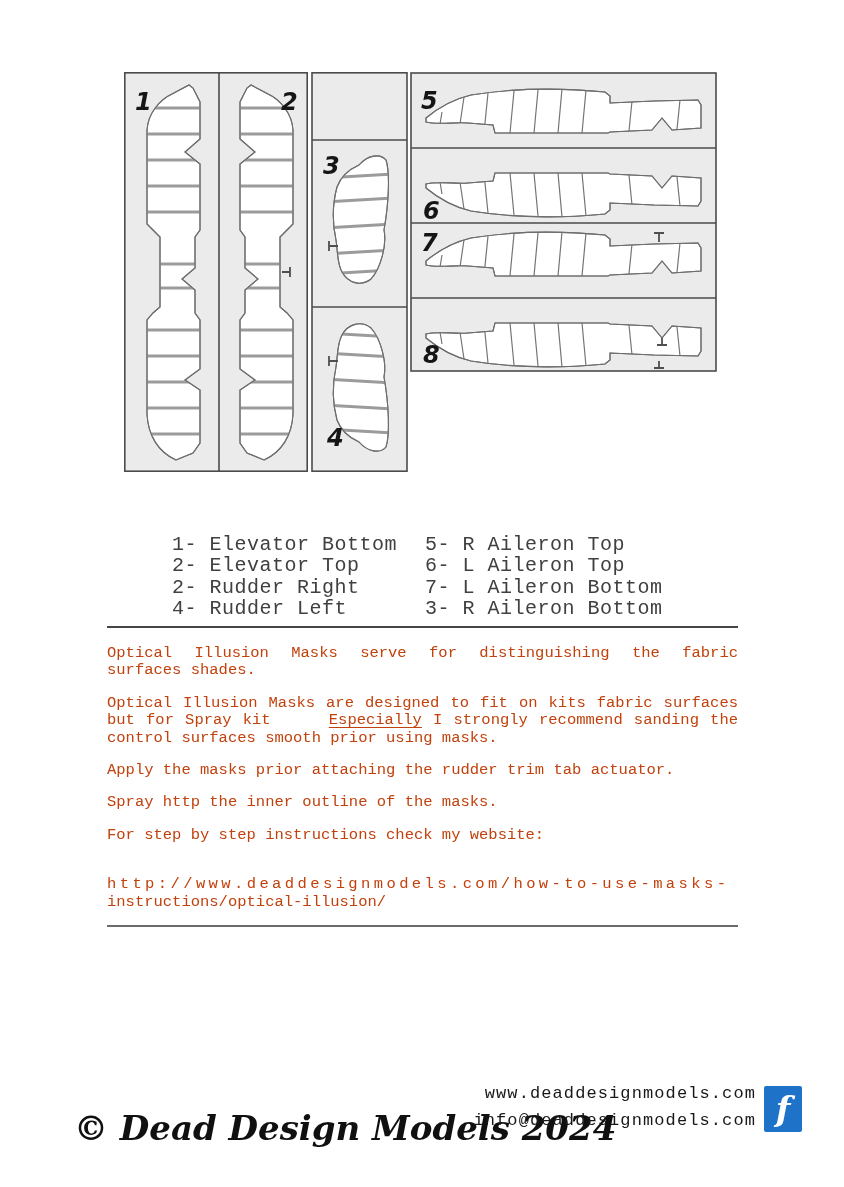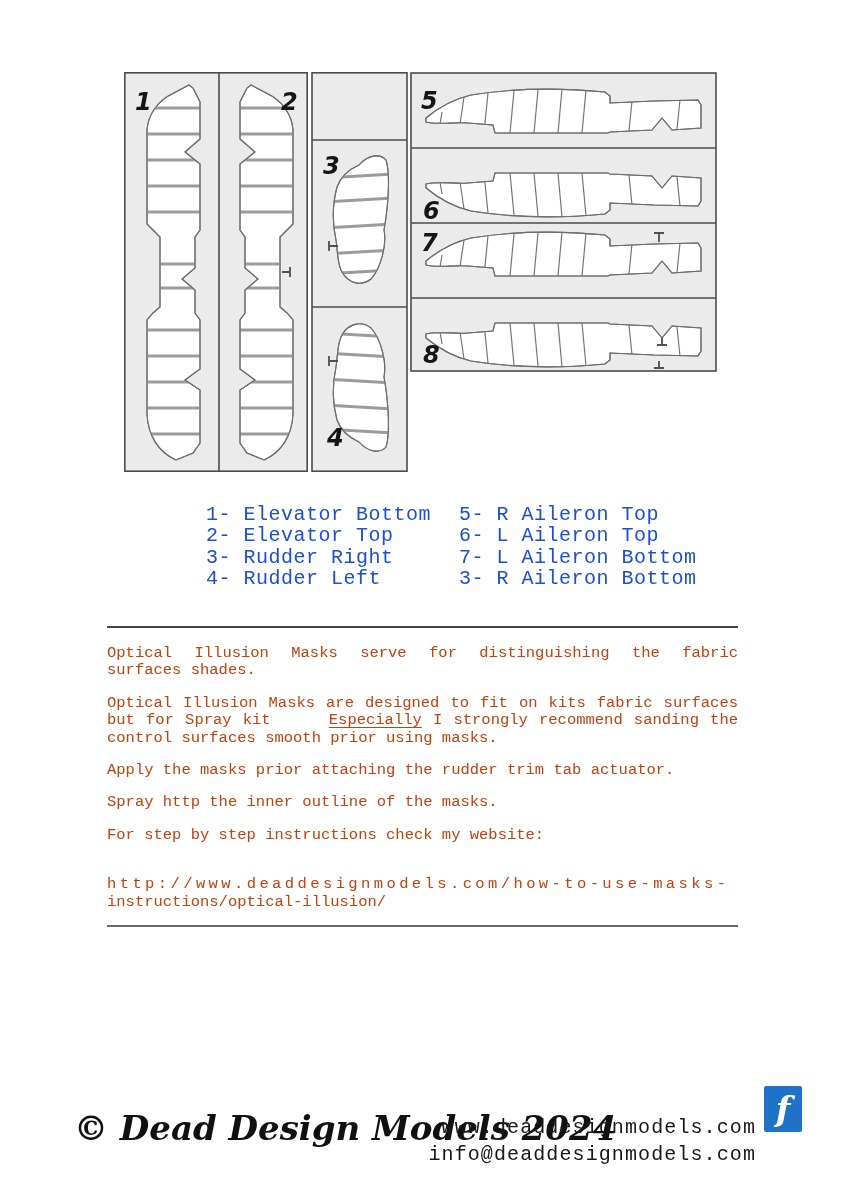--- a/index.html
+++ b/index.html
@@ -12,42 +12,42 @@
   .cl{stroke:#4b4b4b;stroke-width:1.6;}
   .mask{fill:#ffffff;stroke:#6e6e6e;stroke-width:1.1;}
   .maskline{fill:none;stroke:#6e6e6e;stroke-width:1.1;}
   .band{stroke:#9b9b9b;stroke-width:3;fill:none;}
   .divl{stroke:#747474;stroke-width:1.2;fill:none;}
   .pin{stroke:#4f4f4f;stroke-width:1.8;fill:none;}
   .num{font-family:"DejaVu Sans",sans-serif;font-style:italic;font-weight:700;
        font-size:24px;fill:#151515;}
 
   
-  #legend{position:absolute;left:172px;top:504px;font-size:20px;line-height:21.4px;
-          letter-spacing:0.5px;color:#1d4ed8;white-space:nowrap;margin-left:34px;}
+  #legend{position:absolute;left:172px;top:534px;font-size:20px;line-height:21.4px;
+          letter-spacing:0.5px;color:#404040;white-space:nowrap;}
   .lcol1{display:inline-block;width:253px;}
 
   
   #instructions{position:absolute;left:107px;top:626px;width:631px;color:#c2410c;}
   .rule-top{height:0;border-top:2px solid #454545;margin:0 0 0 0;}
   .rule-bottom{height:0;border-top:2px solid #6a6a6a;margin-top:14px;}
   .para{margin-top:15px;}
   .para:first-of-type{margin-top:17px;}
   .line{font-size:15.5px;line-height:17.4px;}
   .just{text-align:justify;text-align-last:justify;}
   .spread{letter-spacing:3.4px;margin-top:32px;}
   .u{text-decoration:underline;text-underline-offset:3px;margin-left:47px;}
 
   
   #copyright{position:absolute;left:74px;top:1108px;width:340px;
              font-family:"DejaVu Serif","Liberation Serif",serif;
              font-style:italic;font-weight:700;font-size:34px;color:#101010;
              white-space:nowrap;}
   #contact{position:absolute;right:88px;top:1080px;text-align:right;
-           font-size:20px;line-height:27px;letter-spacing:1.1px;color:#181818;margin-top:34px;}
+           font-size:17px;line-height:27px;letter-spacing:1.1px;color:#181818;}
   #fb{position:absolute;left:764px;top:1086px;width:38px;height:46px;
       background:#1e73c8;border-radius:2px;display:flex;align-items:center;
       justify-content:center;color:#ffffff;
       font-family:"DejaVu Serif",serif;font-weight:700;font-size:34px;
       font-style:italic;cursor:pointer;}
 </style>
 </head>
 <body>
 
 <div class="page">
@@ -155,21 +155,21 @@
   </svg>
 
   <div id="legend">
     <div class="legend-row">
       <span class="lcol1">1- Elevator Bottom</span><span>5- R Aileron Top</span>
     </div>
     <div class="legend-row">
       <span class="lcol1">2- Elevator Top</span><span>6- L Aileron Top</span>
     </div>
     <div class="legend-row">
-      <span class="lcol1">3- Rudder Right</span><span>7- L Aileron Bottom</span>
+      <span class="lcol1">2- Rudder Right</span><span>7- L Aileron Bottom</span>
     </div>
     <div class="legend-row">
       <span class="lcol1">4- Rudder Left</span><span>3- R Aileron Bottom</span>
     </div>
   </div>
 
   <div id="instructions">
     <div class="rule-top"></div>
     <div>
         <div class="para">

